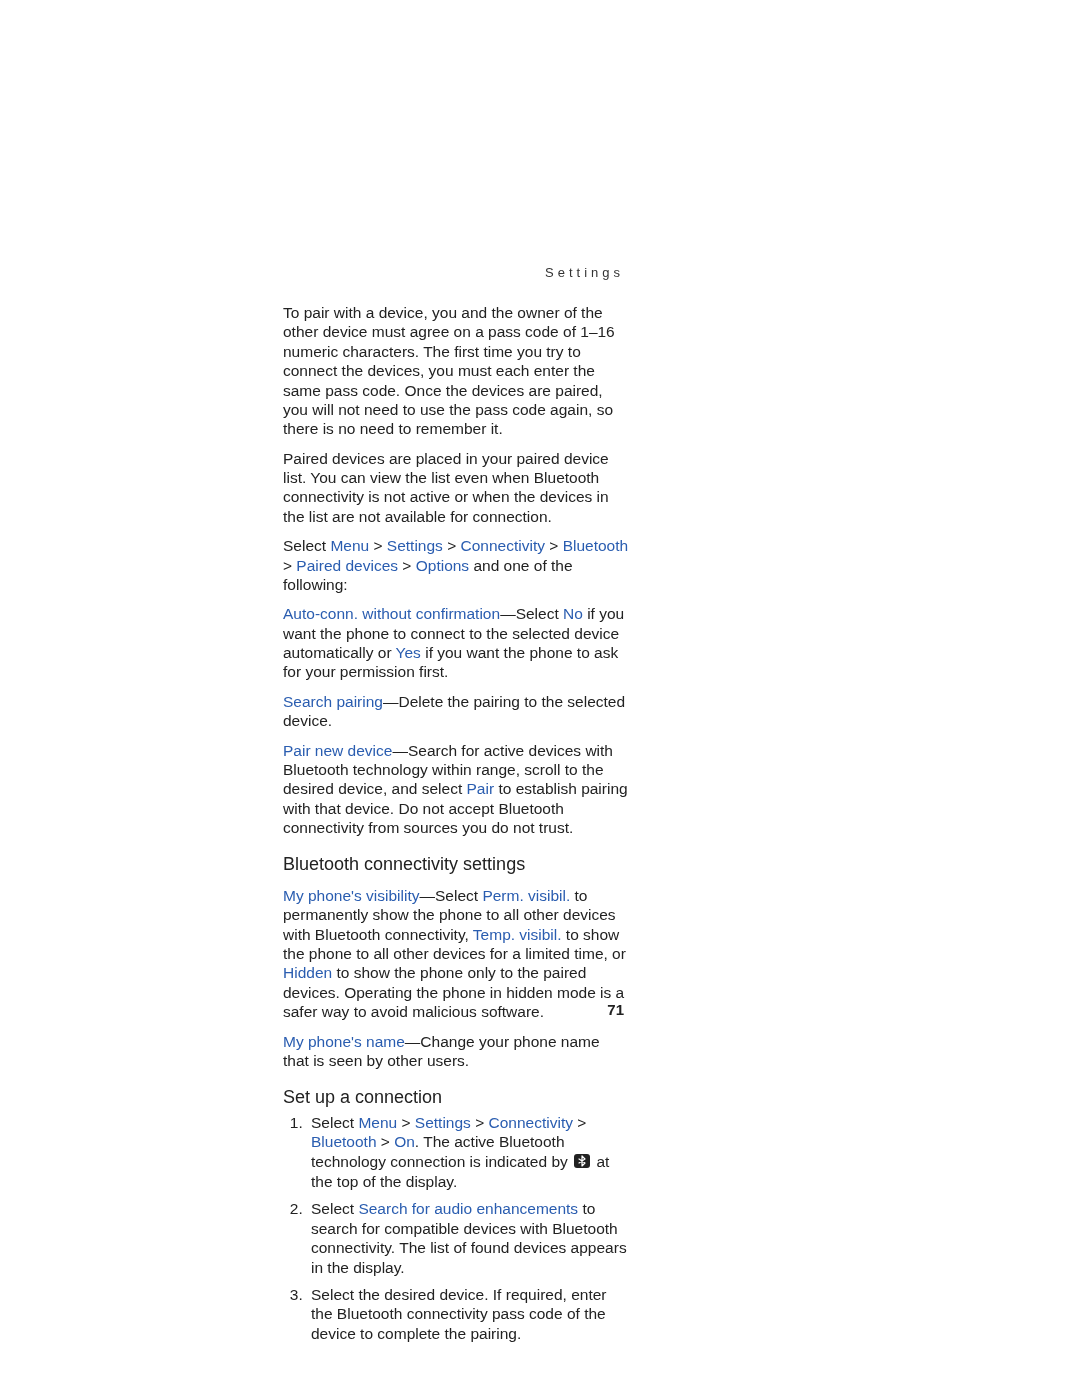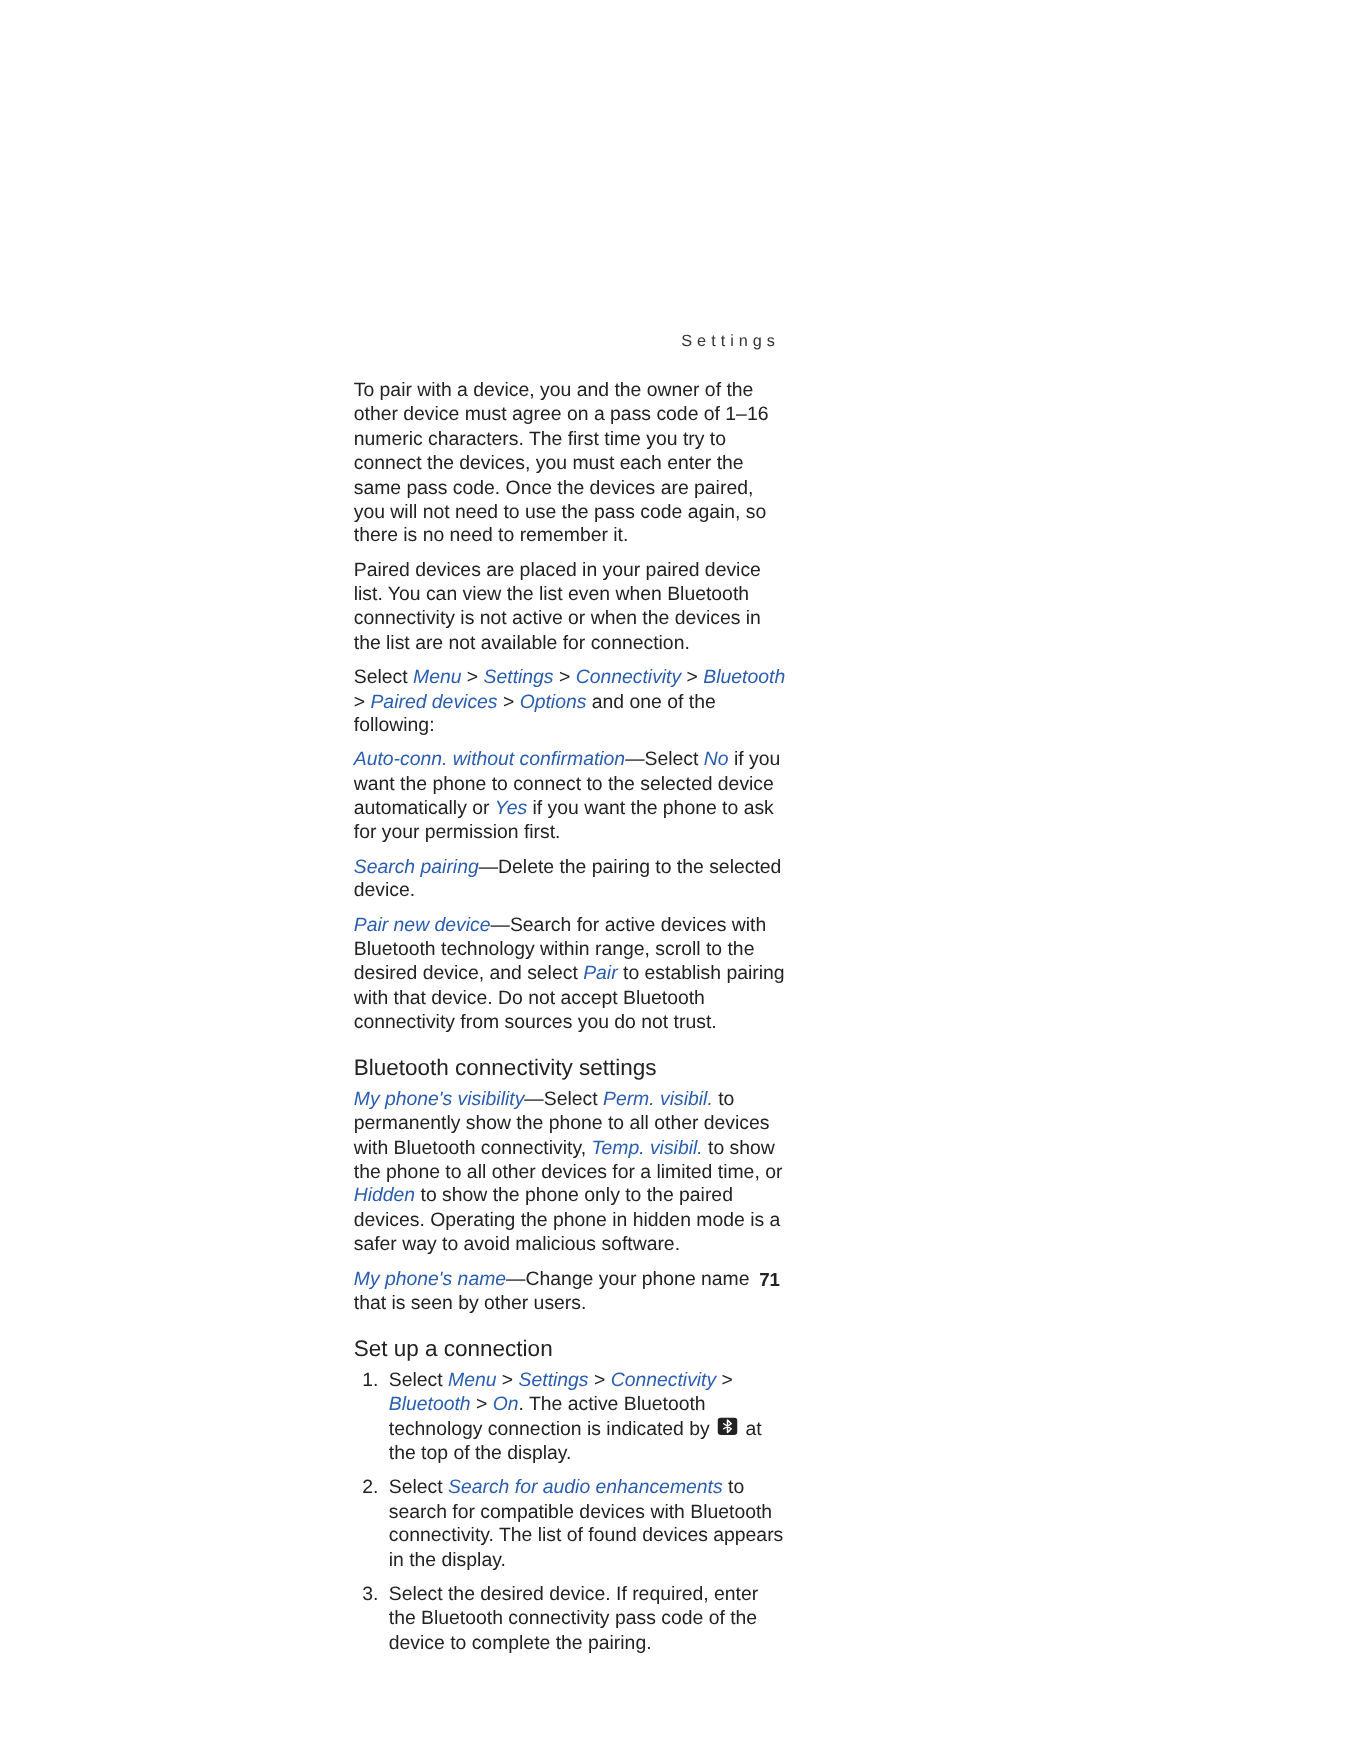--- a/index.html
+++ b/index.html
@@ -23,28 +23,27 @@
     top: 265px;
     right: 300px;
     font-size: 13px;
     letter-spacing: 4px;
     color: #333;
   }
   .content {
     margin-top: 38px;
   }
   .para {
-    margin: 0 0 8px 0;
+    margin: 10px 0 8px 0;
   }
   .para-tight {
     margin: 0 0 6px 0;
   }
   .blue {
     color: #2a5db0;
-    font-style: italic;
   }
   h3 {
     font-size: 18px;
     font-weight: normal;
     margin: 16px 0 4px 0;
     color: #222;
   }
   ol {
     margin: 2px 0 0 0;
     padding-left: 24px;
@@ -53,21 +52,21 @@
     margin-bottom: 8px;
     padding-left: 4px;
   }
   .bt-icon {
     display: inline-block;
     vertical-align: middle;
     margin: 0 2px;
   }
   .page-num {
     position: absolute;
-    bottom: 362px;
+    bottom: 377px;
     right: 300px;
     font-size: 15px;
     font-weight: bold;
   }
 </style>
 </head>
 <body>
 
 <div class="page">
 

